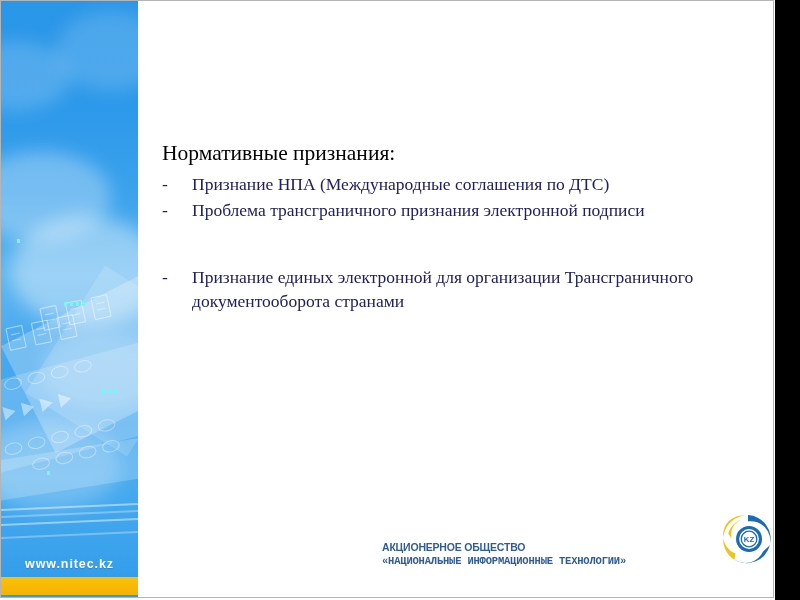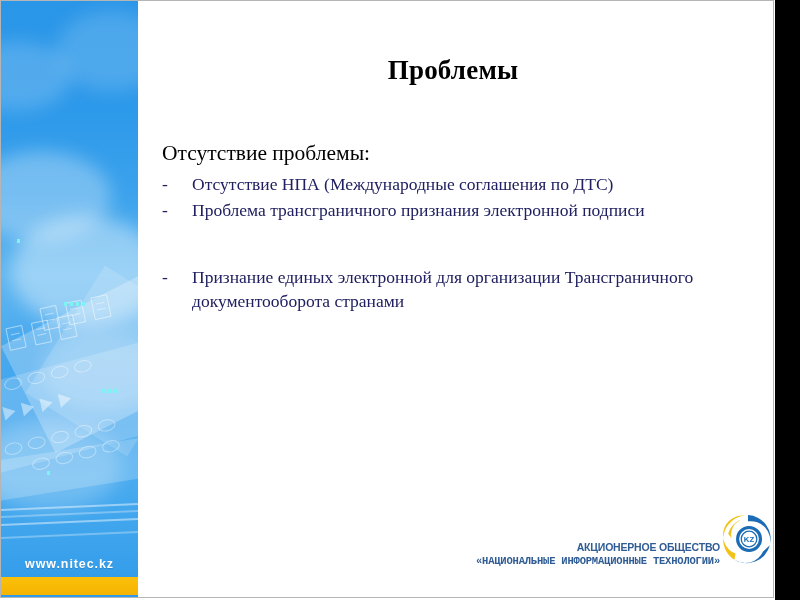--- a/index.html
+++ b/index.html
@@ -263,24 +263,23 @@
   }
   .bullet-text {
     flex: 1 1 auto;
   }
 
   .gap-block { height: 38px; }
 
   
   .footer {
     position: absolute;
-    left: 390px;
+    left: 382px;
     top: 540px;
     width: 330px;
-    text-align: right;
     z-index: 10;
   }
   .footer-line {
     font-family: "Liberation Sans", sans-serif;
     font-weight: bold;
     font-size: 10.5px;
     color: #2f5c94;
     letter-spacing: -0.2px;
     line-height: 1.35;
     white-space: nowrap;
@@ -369,30 +368,29 @@
       <span class="dotmark" style="position:relative;"></span>
       <span class="dotmark" style="position:relative;"></span>
     </div>
     <div class="dotmark" style="left:46px; top:470px;"></div>
     <div class="dotmark" style="left:16px; top:238px;"></div>
 
     <div class="site-url">www.nitec.kz</div>
     <div class="gold-bar"></div>
   </div>
 
-  <div class="slide-title">Проблемы</div>
 
   <div class="content">
 
     <div class="section">
-      <div class="section-heading">Отсутствие проблемы:</div>
+      <div class="section-heading">Нормативные признания:</div>
 
       <div class="bullet">
         <span class="bullet-mark">-</span>
-        <span class="bullet-text">Отсутствие НПА (Международные соглашения по ДТС)</span>
+        <span class="bullet-text">Признание НПА (Международные соглашения по ДТС)</span>
       </div>
 
       <div class="bullet">
         <span class="bullet-mark">-</span>
         <span class="bullet-text">Проблема трансграничного признания электронной подписи</span>
       </div>
     </div>
 
     <div class="gap-block"></div>
 

